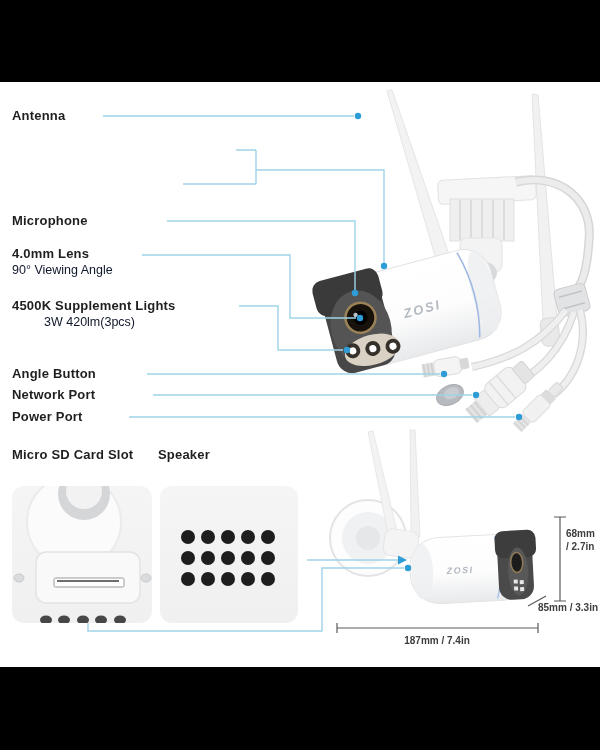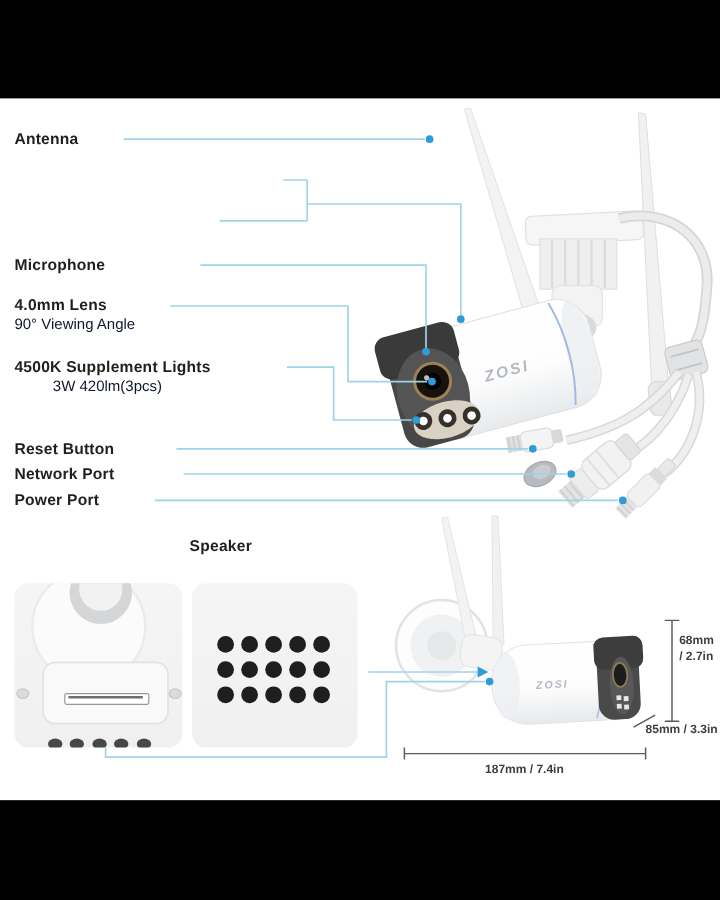--- a/index.html
+++ b/index.html
@@ -244,20 +244,21 @@
         <text x="437" y="562" text-anchor="middle">187mm / 7.4in</text>
       </g>
     </svg>
 
     <div class="lbl" id="lbl-antenna">Antenna</div>
     <div class="lbl" id="lbl-mic">Microphone</div>
     <div class="lbl" id="lbl-lens">4.0mm Lens</div>
     <div class="sub" id="sub-lens">90° Viewing Angle</div>
     <div class="lbl" id="lbl-lights">4500K Supplement Lights</div>
     <div class="sub" id="sub-lights">3W 420lm(3pcs)</div>
-    <div class="lbl" id="lbl-reset">Reset Button</div>
+    <div class="lbl" id="lbl-reset">Angle Button</div>
     <div class="lbl" id="lbl-network">Network Port</div>
     <div class="lbl" id="lbl-power">Power Port</div>
+    <div class="lbl wrap2" id="lbl-sd">Micro SD Card Slot</div>
     <div class="lbl" id="lbl-speaker">Speaker</div>
   </div>
 
   <div class="letterbox bottom"></div>
 </div>
 
 </body></html>

